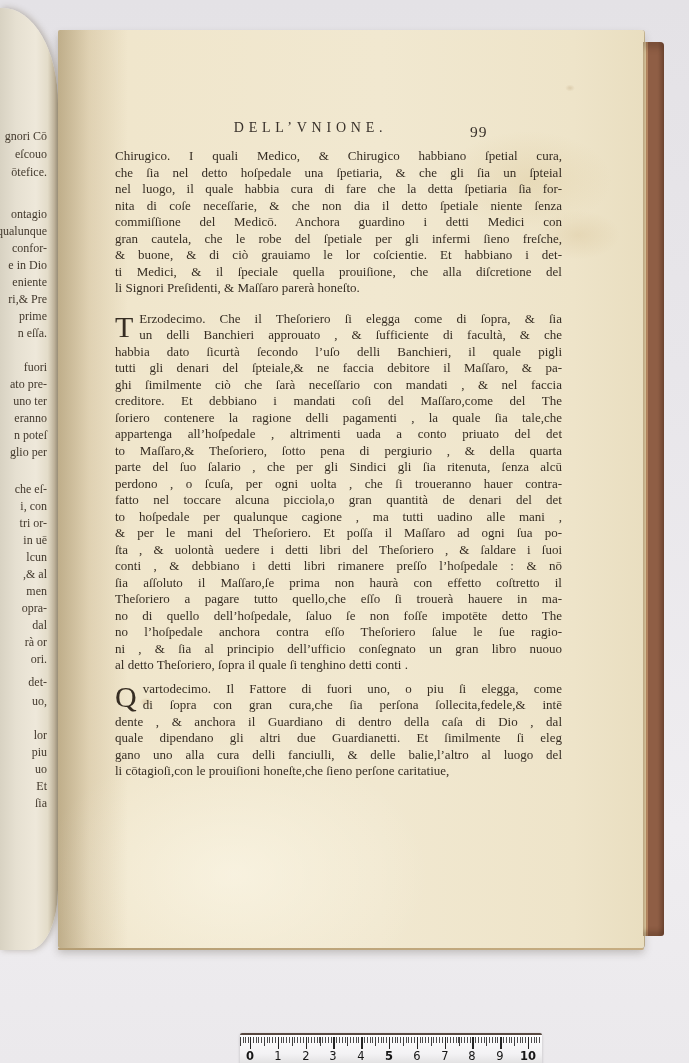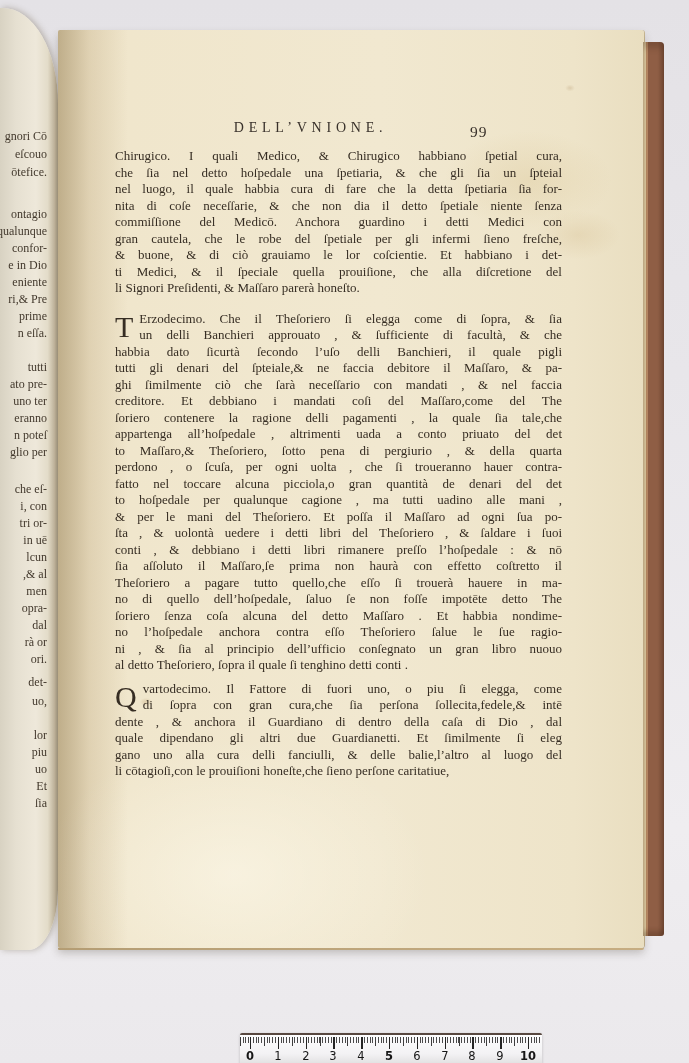--- a/index.html
+++ b/index.html
@@ -100,21 +100,21 @@
       <span class="frag" style="top: 140px;">eſcouo</span>
       <span class="frag" style="top: 158px;">ōtefice.</span>
       <span class="frag" style="top: 200px;">ontagio</span>
       <span class="frag" style="top: 217px;">qualunque</span>
       <span class="frag" style="top: 234px;">confor-</span>
       <span class="frag" style="top: 251px;">e in Dio</span>
       <span class="frag" style="top: 268px;">eniente</span>
       <span class="frag" style="top: 285px;">ri,&amp; Pre</span>
       <span class="frag" style="top: 302px;">prime</span>
       <span class="frag" style="top: 319px;">n eſſa.</span>
-      <span class="frag" style="top: 353px;">tutti</span>
+      <span class="frag" style="top: 353px;">fuori</span>
       <span class="frag" style="top: 370px;">ato pre-</span>
       <span class="frag" style="top: 387px;">uno ter</span>
       <span class="frag" style="top: 404px;">eranno</span>
       <span class="frag" style="top: 421px;">n poteſ</span>
       <span class="frag" style="top: 438px;">glio per</span>
       <span class="frag" style="top: 475px;">che eſ-</span>
       <span class="frag" style="top: 492px;">i, con</span>
       <span class="frag" style="top: 509px;">tri or-</span>
       <span class="frag" style="top: 526px;">in uē</span>
       <span class="frag" style="top: 543px;">lcun</span>
@@ -165,30 +165,30 @@
 
         <div class="line">Erzodecimo.  Che il Theſoriero ſi elegga come di ſopra, &amp; ſia</div>
             <div class="line">un delli Banchieri approuato , &amp; ſufficiente di facultà, &amp; che</div>
             <div class="line">habbia dato ſicurtà ſecondo l’uſo delli Banchieri, il quale pigli</div>
             <div class="line">tutti gli denari del ſpteiale,&amp; ne faccia debitore il Maſſaro, &amp; pa-</div>
             <div class="line">ghi ſimilmente ciò che ſarà neceſſario con mandati , &amp; nel faccia</div>
             <div class="line">creditore. Et debbiano i mandati coſi del Maſſaro,come del The</div>
             <div class="line">ſoriero contenere la ragione delli pagamenti , la quale ſia tale,che</div>
             <div class="line">appartenga all’hoſpedale , altrimenti uada a conto priuato del det</div>
             <div class="line">to Maſſaro,&amp; Theſoriero, ſotto pena di pergiurio , &amp; della quarta</div>
+            <div class="line">parte del ſuo ſalario , che per gli Sindici gli ſia ritenuta, ſenza alcū</div>
             <div class="line">perdono , o ſcuſa, per ogni uolta , che ſi troueranno hauer contra-</div>
             <div class="line">fatto nel toccare alcuna picciola,o gran quantità de denari del det</div>
             <div class="line">to hoſpedale per qualunque cagione , ma tutti uadino alle mani ,</div>
             <div class="line">&amp; per le mani del Theſoriero.  Et poſſa il Maſſaro ad ogni ſua po-</div>
             <div class="line">ſta , &amp; uolontà uedere i detti libri del Theſoriero , &amp; ſaldare i ſuoi</div>
             <div class="line">conti , &amp; debbiano i detti libri rimanere preſſo l’hoſpedale : &amp; nō</div>
             <div class="line">ſia aſſoluto il Maſſaro,ſe prima non haurà con effetto coſtretto il</div>
             <div class="line">Theſoriero  a pagare tutto quello,che eſſo ſi trouerà hauere in ma-</div>
             <div class="line">no di quello dell’hoſpedale, ſaluo ſe non foſſe impotēte detto The</div>
-            <div class="line">ſoriero ſenza coſa alcuna del detto Maſſaro . Et habbia nondime-</div>
             <div class="line">no l’hoſpedale anchora contra eſſo  Theſoriero ſalue le ſue ragio-</div>
             <div class="line">ni , &amp; ſia al principio dell’ufficio conſegnato un gran libro nuouo</div>
             <div class="line">al detto Theſoriero, ſopra il quale ſi tenghino detti conti .</div>
           </div>
       </div>
 
       <div class="para q">
         <span class="dropcap">Q</span>
         <div class="lines">
 

